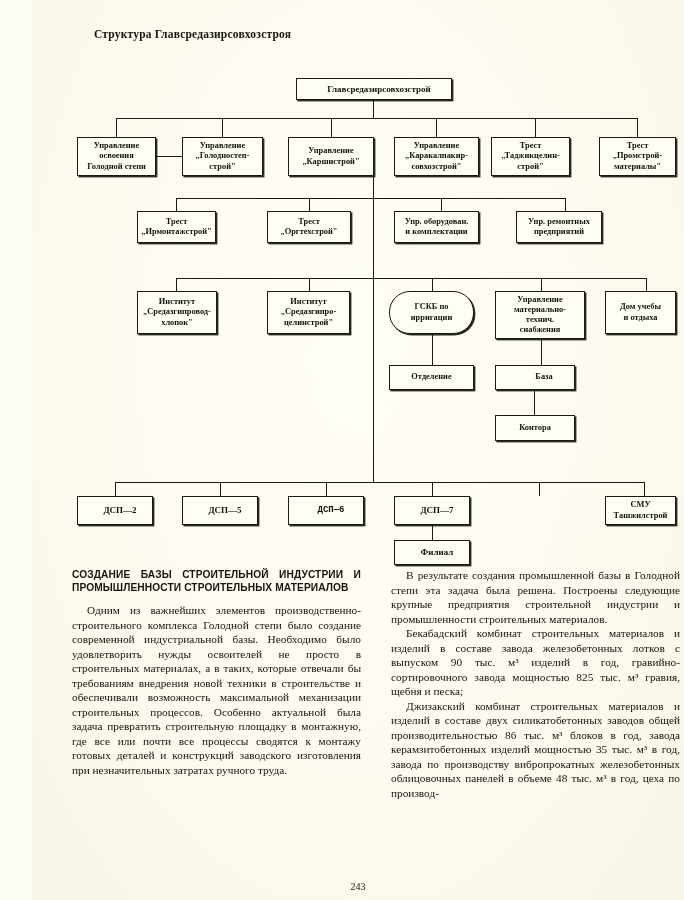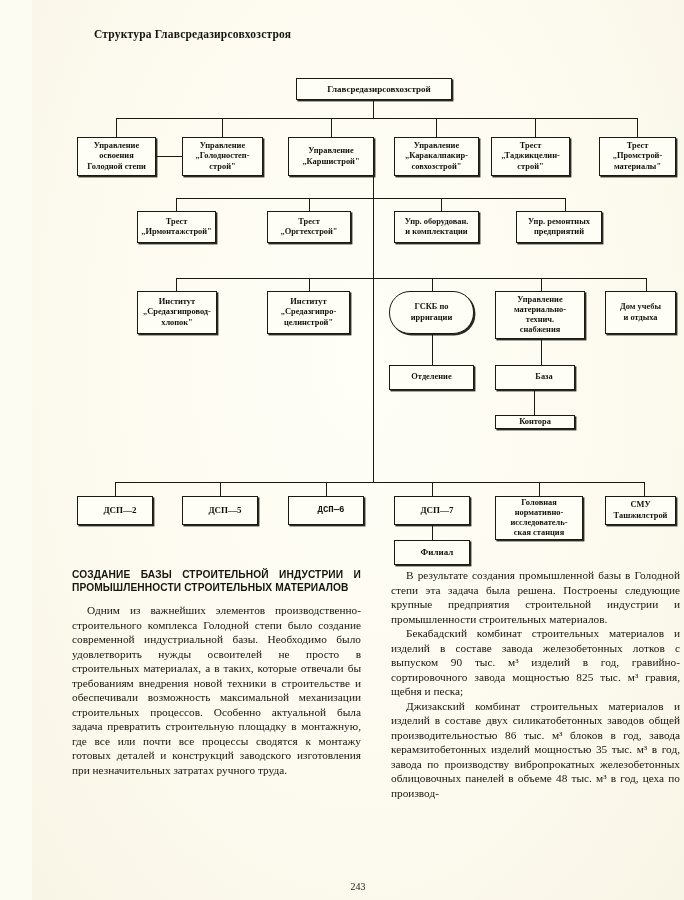--- a/index.html
+++ b/index.html
@@ -198,21 +198,21 @@
     <div class="ln lnv" style="left:509px;top:339px;width:1.3px;height:26px;"></div>
 
     <div class="node" style="left:357px;top:365px;width:85px;height:25px;">
       <span class="txt">Отделение</span>
     </div>
     <div class="node" style="left:463px;top:365px;width:80px;height:25px;padding-left:20px;">
       <span class="txt">База</span>
     </div>
 
     <div class="ln lnv" style="left:502px;top:390px;height:25px;"></div>
-    <div class="node" style="left:463px;top:415px;width:80px;height:14px;">
+    <div class="node" style="left:463px;top:415px;width:80px;height:26px;">
       <span class="txt">Контора</span>
     </div>
 
     <div class="ln lnh" style="left:83px;top:482px;width:529px;"></div>
     <div class="ln lnv" style="left:83px;top:482px;height:14px;"></div>
     <div class="ln lnv" style="left:188px;top:482px;height:14px;"></div>
     <div class="ln lnv" style="left:294px;top:482px;height:14px;"></div>
     <div class="ln lnv" style="left:400px;top:482px;height:14px;"></div>
     <div class="ln lnv" style="left:507px;top:482px;height:14px;"></div>
     <div class="ln lnv" style="left:612px;top:482px;height:14px;"></div>
@@ -222,26 +222,20 @@
     </div>
     <div class="node big" style="left:150px;top:496px;width:76px;height:29px;">
       <span class="txt">ДСП—5</span>
     </div>
     <div class="node big" style="left:256px;top:496px;width:76px;height:29px;font-family:Liberation Mono, monospace;">
       <span class="txt">ДСП—6</span>
     </div>
     <div class="node big" style="left:362px;top:496px;width:76px;height:29px;">
       <span class="txt">ДСП—7</span>
     </div>
-    <div class="node" style="left:463px;top:496px;width:88px;height:44px;">
-      <span class="txt">Головная
-нормативно-
-исследователь-
-ская станция</span>
-    </div>
     <div class="node" style="left:573px;top:496px;width:71px;height:29px;">
       <span class="txt">СМУ
 Ташжилстрой</span>
     </div>
 
     <div class="ln lnv" style="left:400px;top:525px;height:15px;"></div>
     <div class="node big" style="left:362px;top:540px;width:76px;height:25px;">
       <span class="txt">Филиал</span>
     </div>
 

